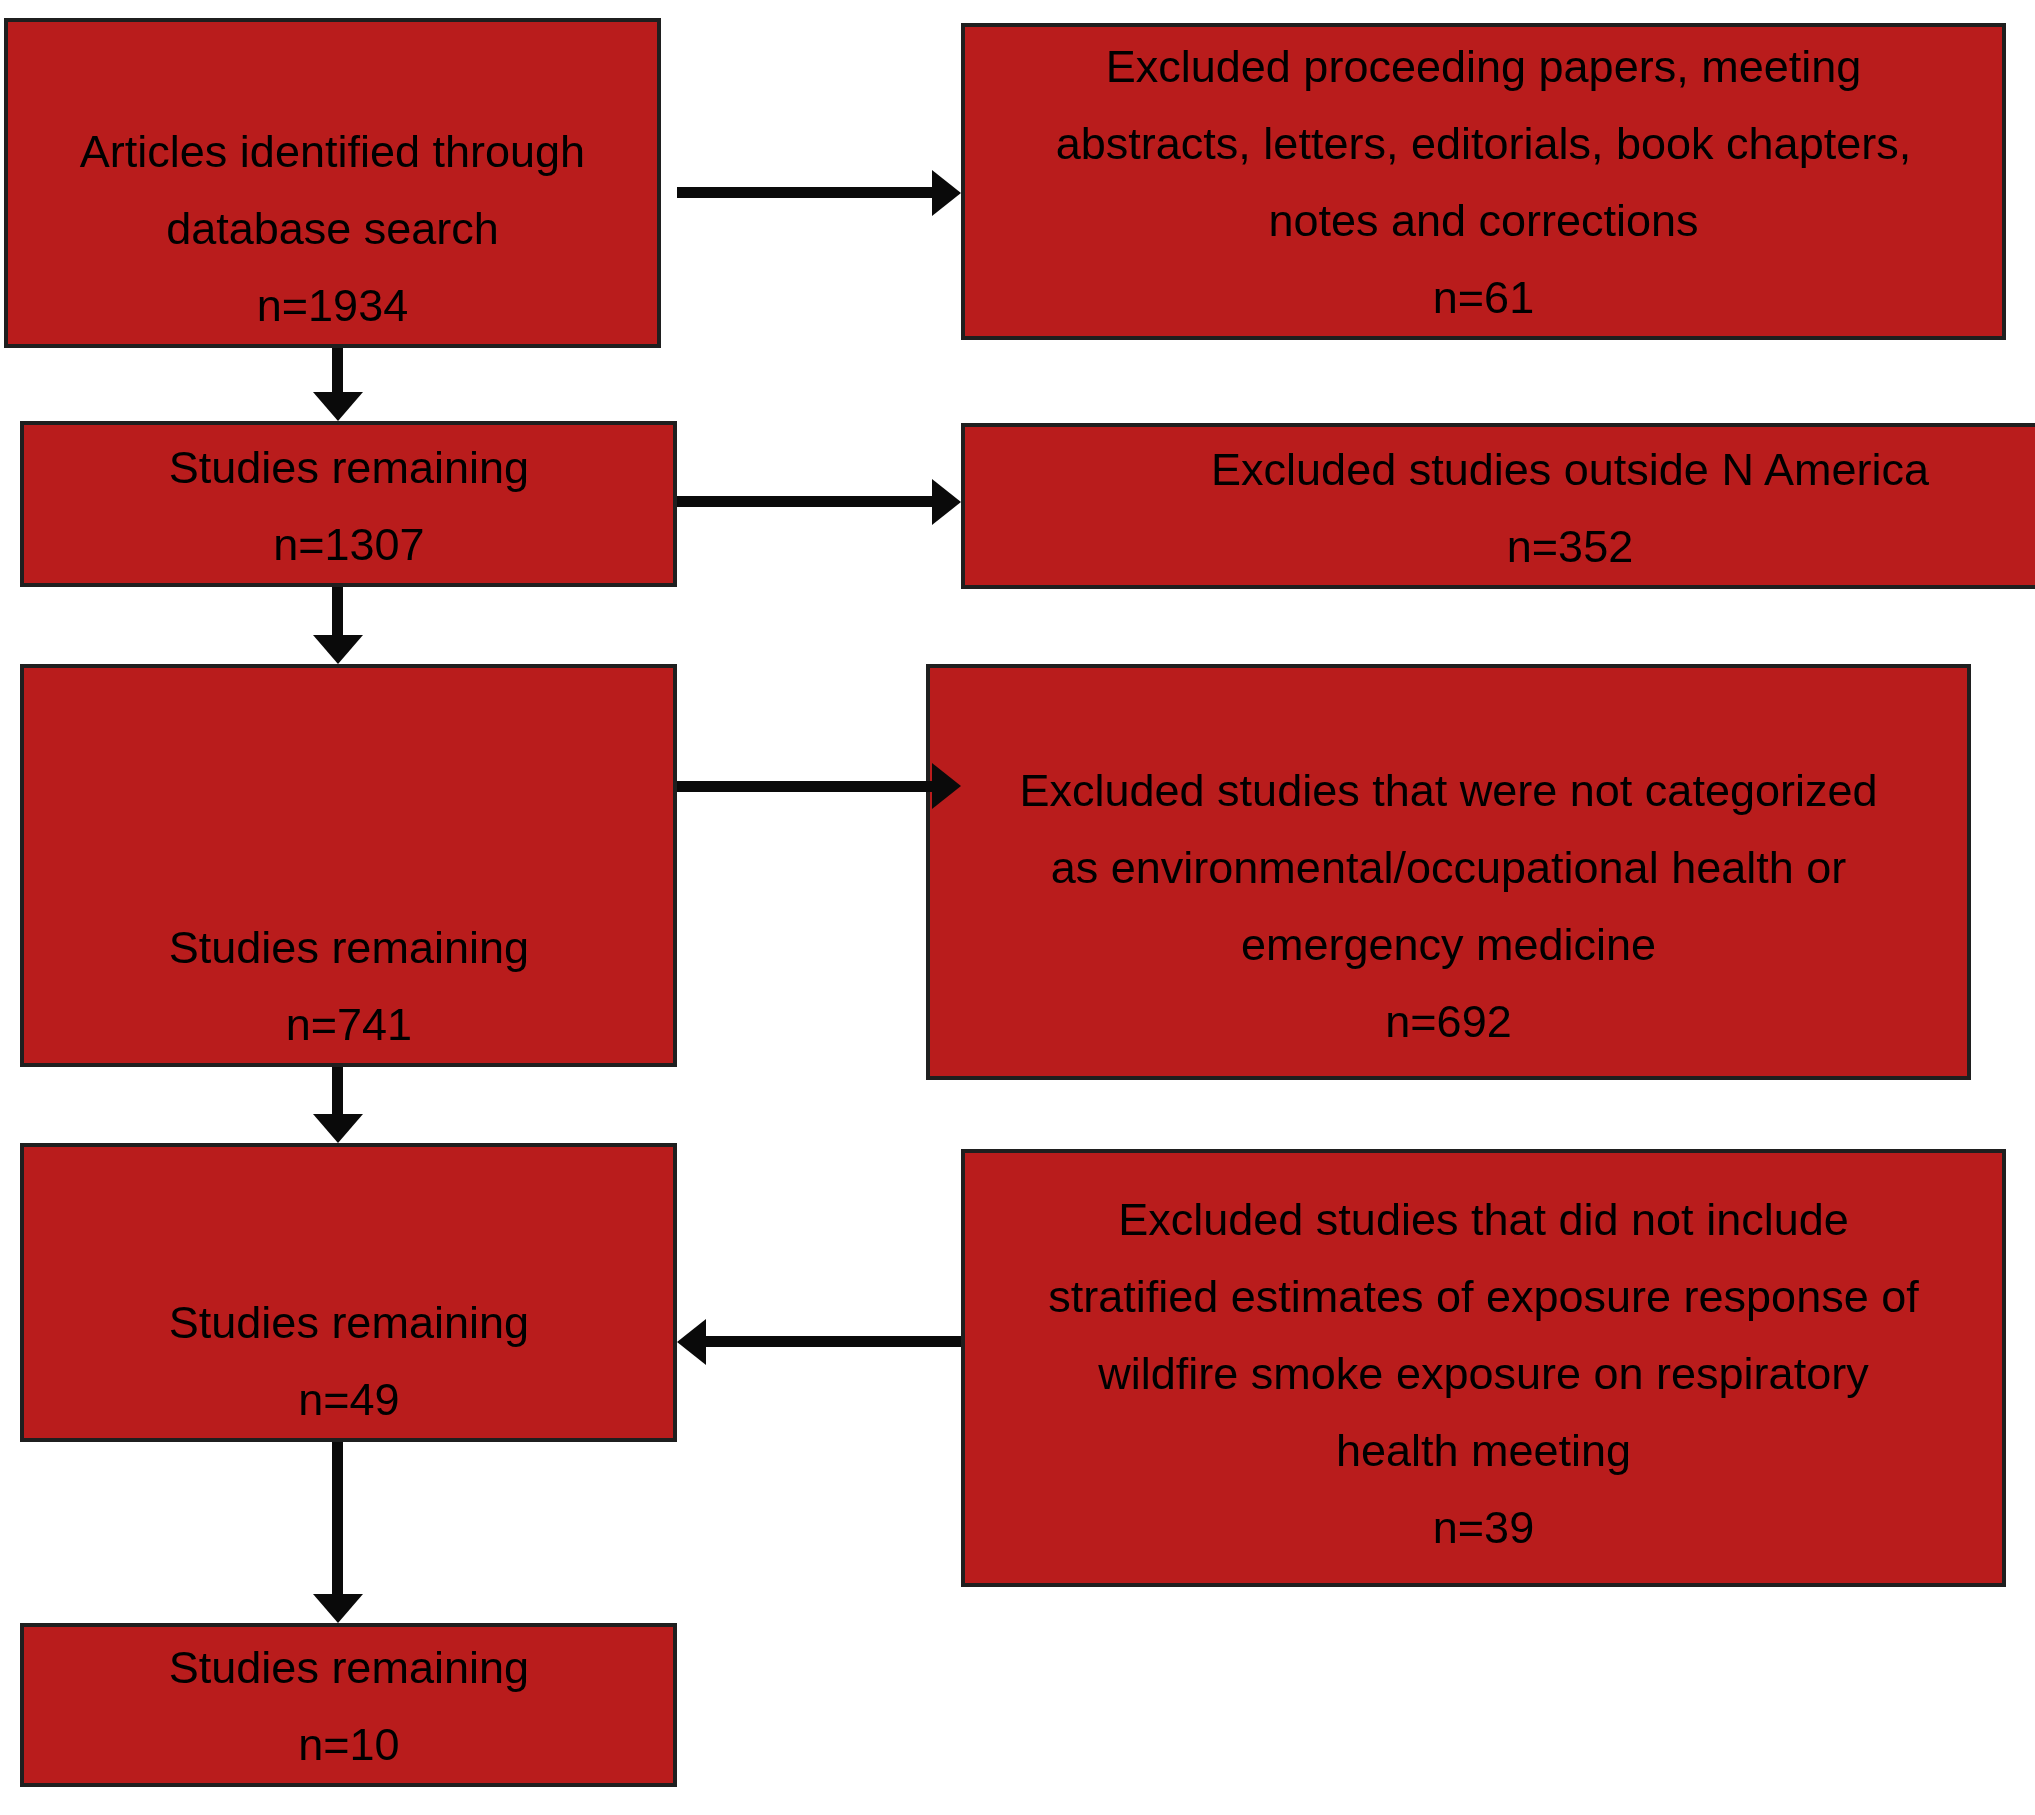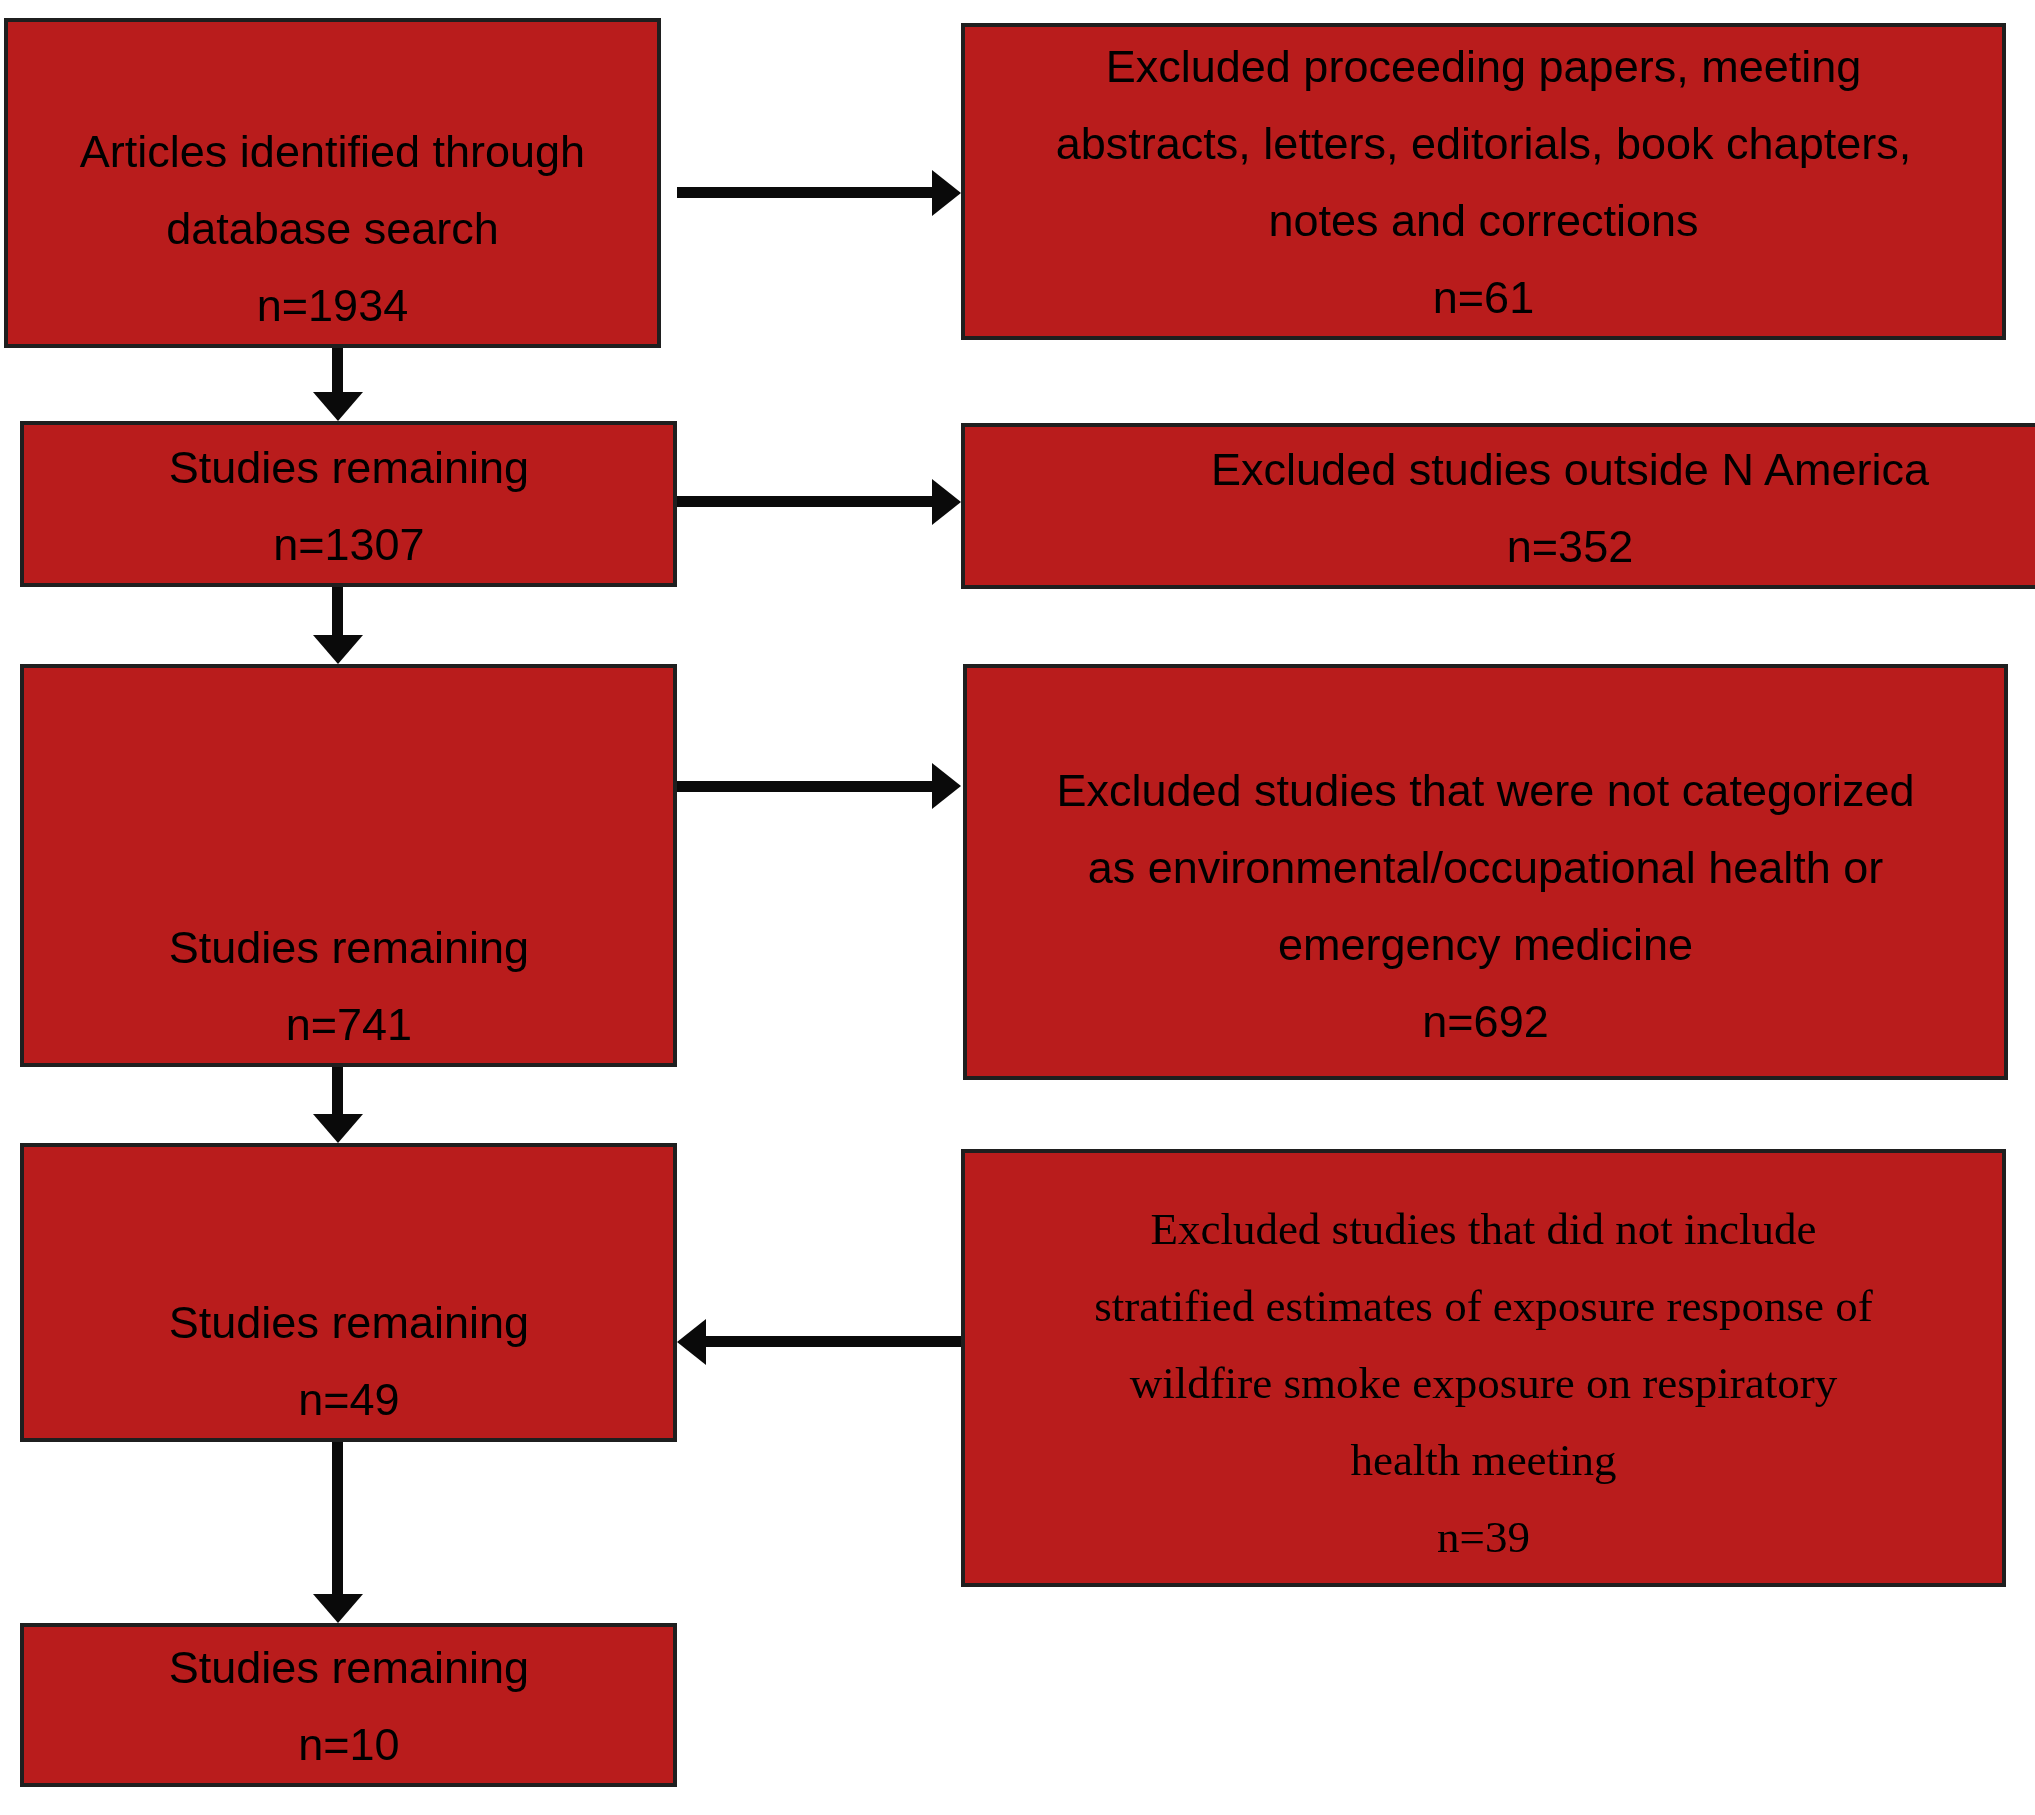--- a/index.html
+++ b/index.html
@@ -54,21 +54,21 @@
     border-bottom: 23px solid transparent;
     border-left: 29px solid #0a0a0a;
   }
   .head.left {
     border-top: 23px solid transparent;
     border-bottom: 23px solid transparent;
     border-right: 29px solid #0a0a0a;
   }
   
   .pb6  { padding-bottom: 16px; }
-  .pb8  { padding-bottom: 7px; font-family: Liberation Serif, serif; }
+  .pb8  { padding-bottom: 17px; }
 </style>
 </head>
 <body>
 
 <div class="canvas">
 
   <div class="box" style="left:4px; top:18px; width:657px; height:330px;">
     <div class="line">Articles identified through</div>
     <div class="line">database search</div>
     <div class="line">n=1934</div>
@@ -89,21 +89,21 @@
   <div class="box" style="left:961px; top:423px; width:1218px; height:166px;">
     <div class="line">Excluded studies outside N America</div>
     <div class="line">n=352</div>
   </div>
 
   <div class="box" style="left:20.4px; top:664px; width:657px; height:403px;">
     <div class="line">Studies remaining</div>
     <div class="line">n=741</div>
   </div>
 
-  <div class="box pb6" style="left:963px; top:664px; width:1045px; height:416px;">
+  <div class="box pb6" style="left:926px; top:664px; width:1045px; height:416px;">
     <div class="line">Excluded studies that were not categorized</div>
     <div class="line">as environmental/occupational health or</div>
     <div class="line">emergency medicine</div>
     <div class="line">n=692</div>
   </div>
 
   <div class="box" style="left:20.4px; top:1143px; width:657px; height:299px;">
     <div class="line">Studies remaining</div>
     <div class="line">n=49</div>
   </div>

